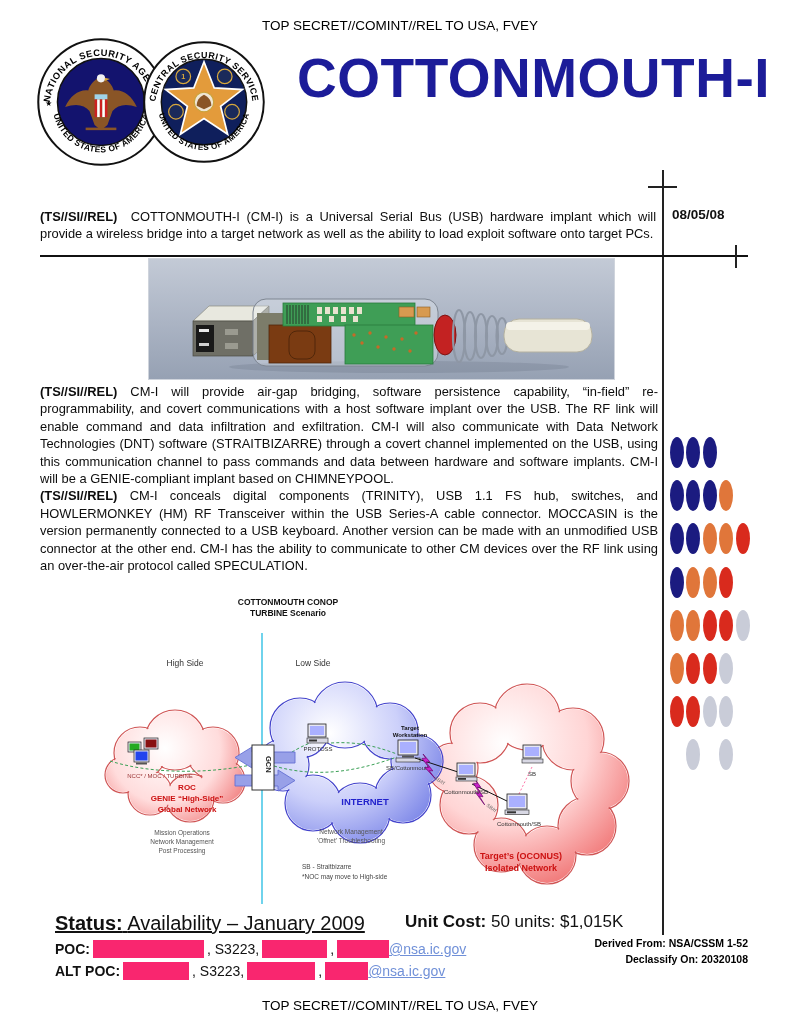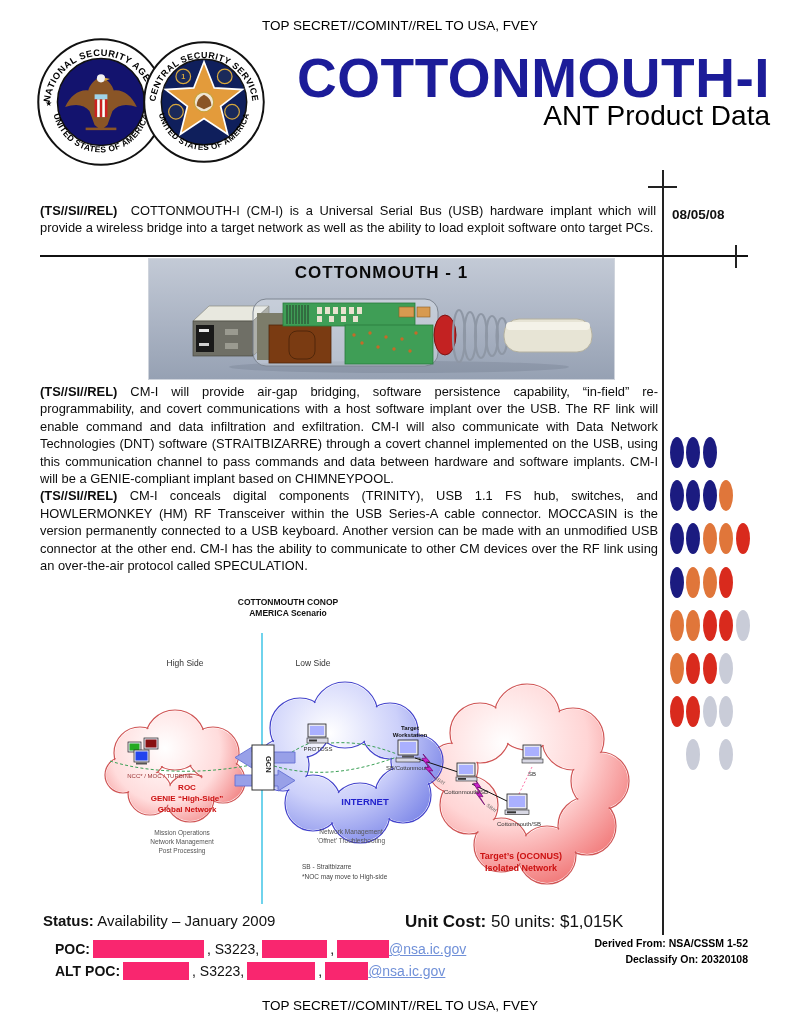--- a/index.html
+++ b/index.html
@@ -11,38 +11,38 @@
   .doc-title{right:30px;top:46px;font-size:55px;font-weight:bold;color:#1c1c99;letter-spacing:.5px;}
   .doc-subtitle{right:30px;top:100px;font-size:28px;color:#000;}
   .date{left:672px;top:207px;font-size:13.5px;font-weight:bold;}
   
   .vrule{left:662px;top:170px;width:1.5px;height:765px;background:#222;}
   .htick{left:648px;top:186px;width:29px;height:1.5px;background:#222;}
   .hr1{left:40px;top:255px;width:708px;height:2px;background:#111;}
   .vtick{left:735px;top:245px;width:1.5px;height:23px;background:#222;}
   
   .para{text-align:justify;font-size:12.9px;line-height:17.4px;color:#0d0d0d;margin:0;}
-  .intro{left:40px;top:202px;width:616px;}
+  .intro{left:40px;top:208px;width:616px;}
   .bodytext{left:40px;top:383px;width:618px;}
   .bodytext p{margin:0;}
   
   .product{left:148px;top:258px;width:465px;height:120px;
            background:linear-gradient(#c3cad6,#aab3c3 55%,#96a1b3);border:1px solid #cfd4dc;}
   .product .caption{position:absolute;left:0;top:4px;width:100%;text-align:center;
            font-size:17px;font-weight:bold;color:#0a0a0a;letter-spacing:1px;}
   .product svg{position:absolute;left:0;top:0;}
   
   .conop-title{left:202px;top:597px;width:172px;text-align:center;
            font-size:8.5px;font-weight:bold;line-height:11px;}
   .diagram{left:55px;top:593px;width:575px;height:318px;}
   
   .dots{left:670px;top:437px;width:95px;height:340px;}
   .dots span{position:absolute;width:14px;height:31px;border-radius:50%;}
   
-  .statusline{left:43px;top:912px;font-size:15px;}
+  .statusline{left:55px;top:912px;font-size:20px;text-decoration:underline;}
   .unitcost{left:405px;top:912px;font-size:17px;}
   .pocline{left:55px;font-size:14px;font-weight:bold;white-space:nowrap;}
   .poc1{top:940px;} .poc2{top:962px;text-align:center;}
   .pocline .plain{font-weight:normal;}
   .rd{display:inline-block;background:#f9266f;height:18px;vertical-align:middle;
       margin:0 3px 3px 3px;}
   .em{color:#7090d8;text-decoration:underline;font-weight:normal;}
   .derived{left:448px;top:936px;width:300px;text-align:right;
       font-size:10.5px;font-weight:bold;line-height:15.5px;color:#000;}
   .seal{position:absolute;}
@@ -107,32 +107,30 @@
       <text x="33" y="31.5" font-size="6" fill="#d8a83c" text-anchor="middle" font-weight="bold">1</text>
       <circle cx="67" cy="29" r="6" fill="#1a2a5a" stroke="#d8a83c" stroke-width="1"></circle>
       <circle cx="27" cy="58" r="6" fill="#1a2a5a" stroke="#d8a83c" stroke-width="1"></circle>
       <circle cx="73" cy="58" r="6" fill="#1a2a5a" stroke="#d8a83c" stroke-width="1"></circle>
       <circle cx="50" cy="50" r="8" fill="#efe6d4" stroke="#caa23a" stroke-width="1"></circle>
       <path d="M50,44 C46,46 44,49 44,53 L50,56 L56,53 C56,49 54,46 50,44 Z" fill="#8a5526"></path>
     </g>
   </svg>
 
   <div class="abs doc-title">COTTONMOUTH-I</div>
-  <div class="abs doc-subtitle">ANT Product Data</div>
 
   <div class="abs vrule"></div>
   <div class="abs htick"></div>
   <div class="abs hr1"></div>
   <div class="abs vtick"></div>
 
   <p class="abs para intro"><b>(TS//SI//REL)</b>&nbsp; <span>COTTONMOUTH-I (CM-I) is a Universal Serial Bus (USB) hardware implant which will provide a wireless bridge into a target network as well as the ability to load exploit software onto target PCs.</span></p>
   <div class="abs date">08/05/08</div>
 
   <div class="abs product">
-    <div class="caption">COTTONMOUTH - 1</div>
     <svg width="465" height="120" viewBox="0 0 465 120">
       <ellipse cx="250" cy="108" rx="170" ry="6" fill="rgba(20,30,50,0.10)"></ellipse>
 
       <g>
         <polygon points="44,62 60,47 120,47 104,62" fill="#e8e8df" stroke="#8a8a80" stroke-width="0.7"></polygon>
         <rect x="44" y="62" width="60" height="35" fill="#6f6f66" stroke="#4a4a42" stroke-width="0.7"></rect>
         <polygon points="104,62 120,47 120,82 104,97" fill="#8d8d82" stroke="#5a5a50" stroke-width="0.7"></polygon>
         <rect x="47" y="66" width="18" height="27" fill="#191919"></rect>
         <rect x="50" y="70" width="10" height="3" fill="#e8e8e8"></rect>
         <rect x="50" y="84" width="10" height="3" fill="#cfcfcf"></rect>
@@ -201,21 +199,21 @@
     </svg>
   </div>
 
   <div class="abs bodytext">
     <p class="para"><b>(TS//SI//REL)</b> <span>CM-I will provide air-gap bridging, software persistence capability, “in-field” re-programmability, and covert communications with a host software implant over the USB.  The RF link will enable command and data infiltration and exfiltration.  CM-I will also communicate with Data Network Technologies (DNT) software (STRAITBIZARRE) through a covert channel implemented on the USB, using this communication channel to pass commands and data between hardware and software implants.  CM-I will be a GENIE-compliant implant based on CHIMNEYPOOL.</span></p>
     <p class="para"><b>(TS//SI//REL)</b> <span>CM-I conceals digital components (TRINITY), USB 1.1 FS hub, switches, and HOWLERMONKEY (HM) RF Transceiver within the USB Series-A cable connector.  MOCCASIN is the version permanently connected to a USB keyboard.  Another version can be made with an unmodified USB connector at the other end.  CM-I has the ability to communicate to other CM devices over the RF link using an over-the-air protocol called SPECULATION.</span></p>
   </div>
 
   <div class="abs conop-title">
     <div>COTTONMOUTH CONOP</div>
-    <div>AMERICA Scenario</div>
+    <div>TURBINE Scenario</div>
   </div>
 
   <div class="abs diagram">
     <svg width="575" height="318" viewBox="0 0 575 318">
       <defs>
         <radialGradient id="gL" gradientUnits="userSpaceOnUse" cx="110" cy="155" r="100">
           <stop offset="0" stop-color="#ffffff"></stop>
             <stop offset="0.55" stop-color="#ffdcdc"></stop>
             <stop offset="1" stop-color="#ee6a6a"></stop>
         </radialGradient>

